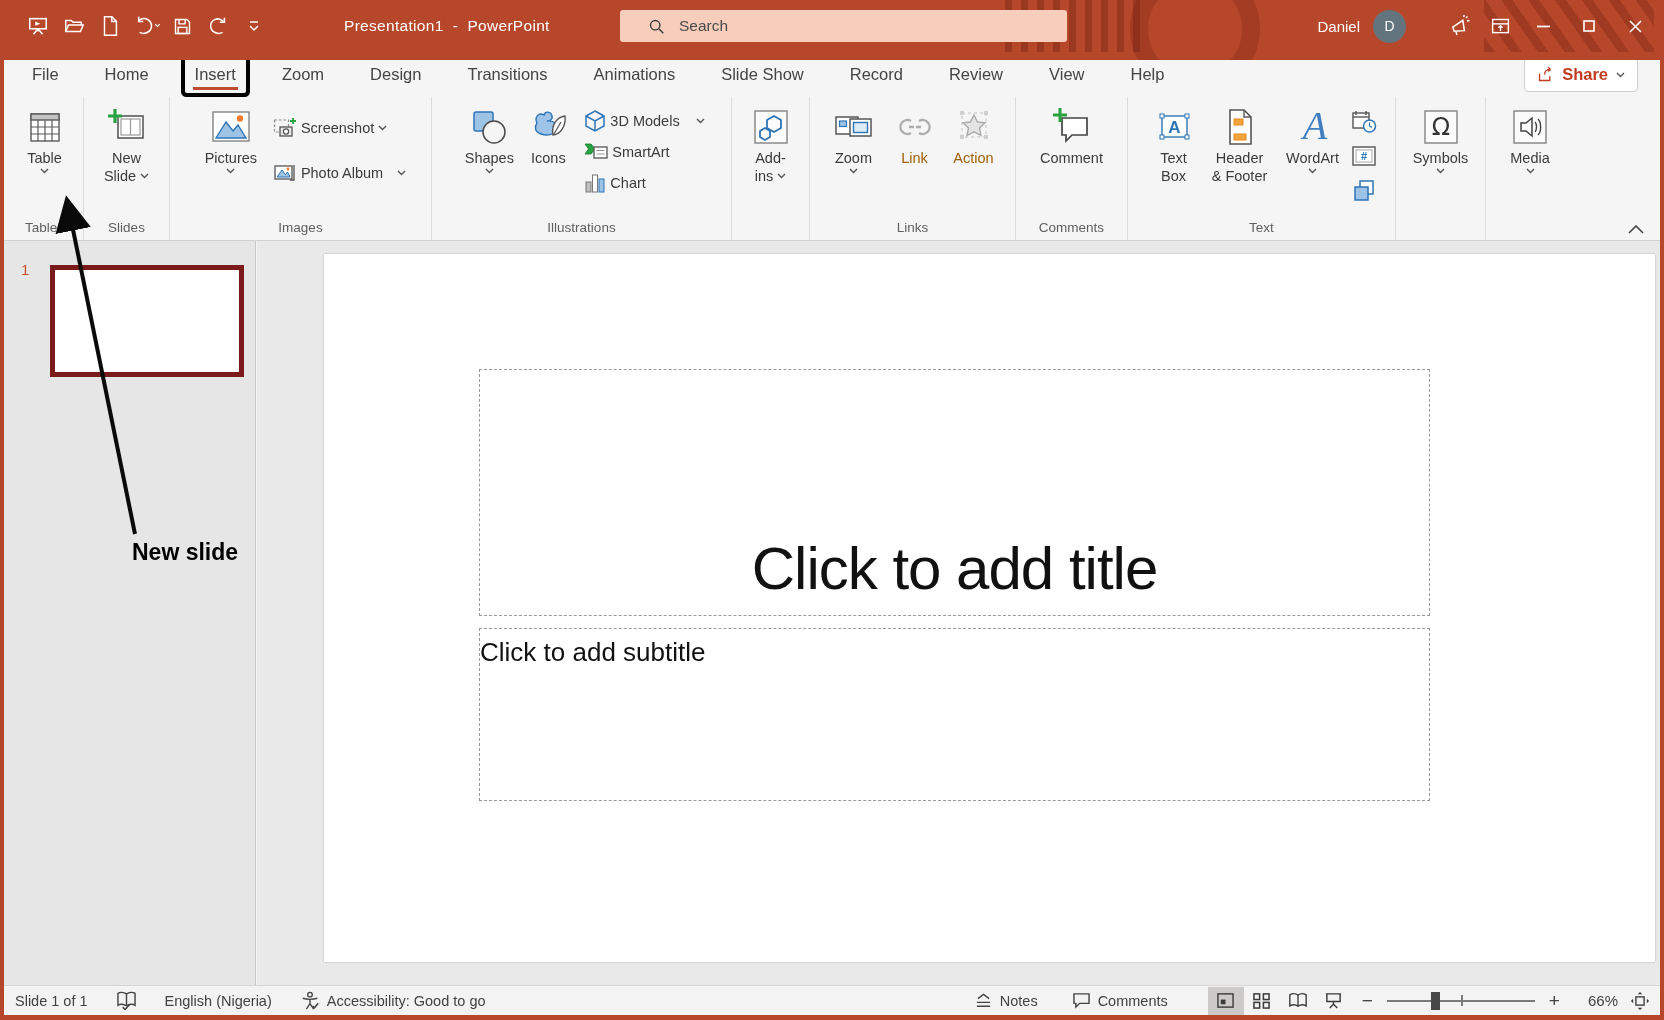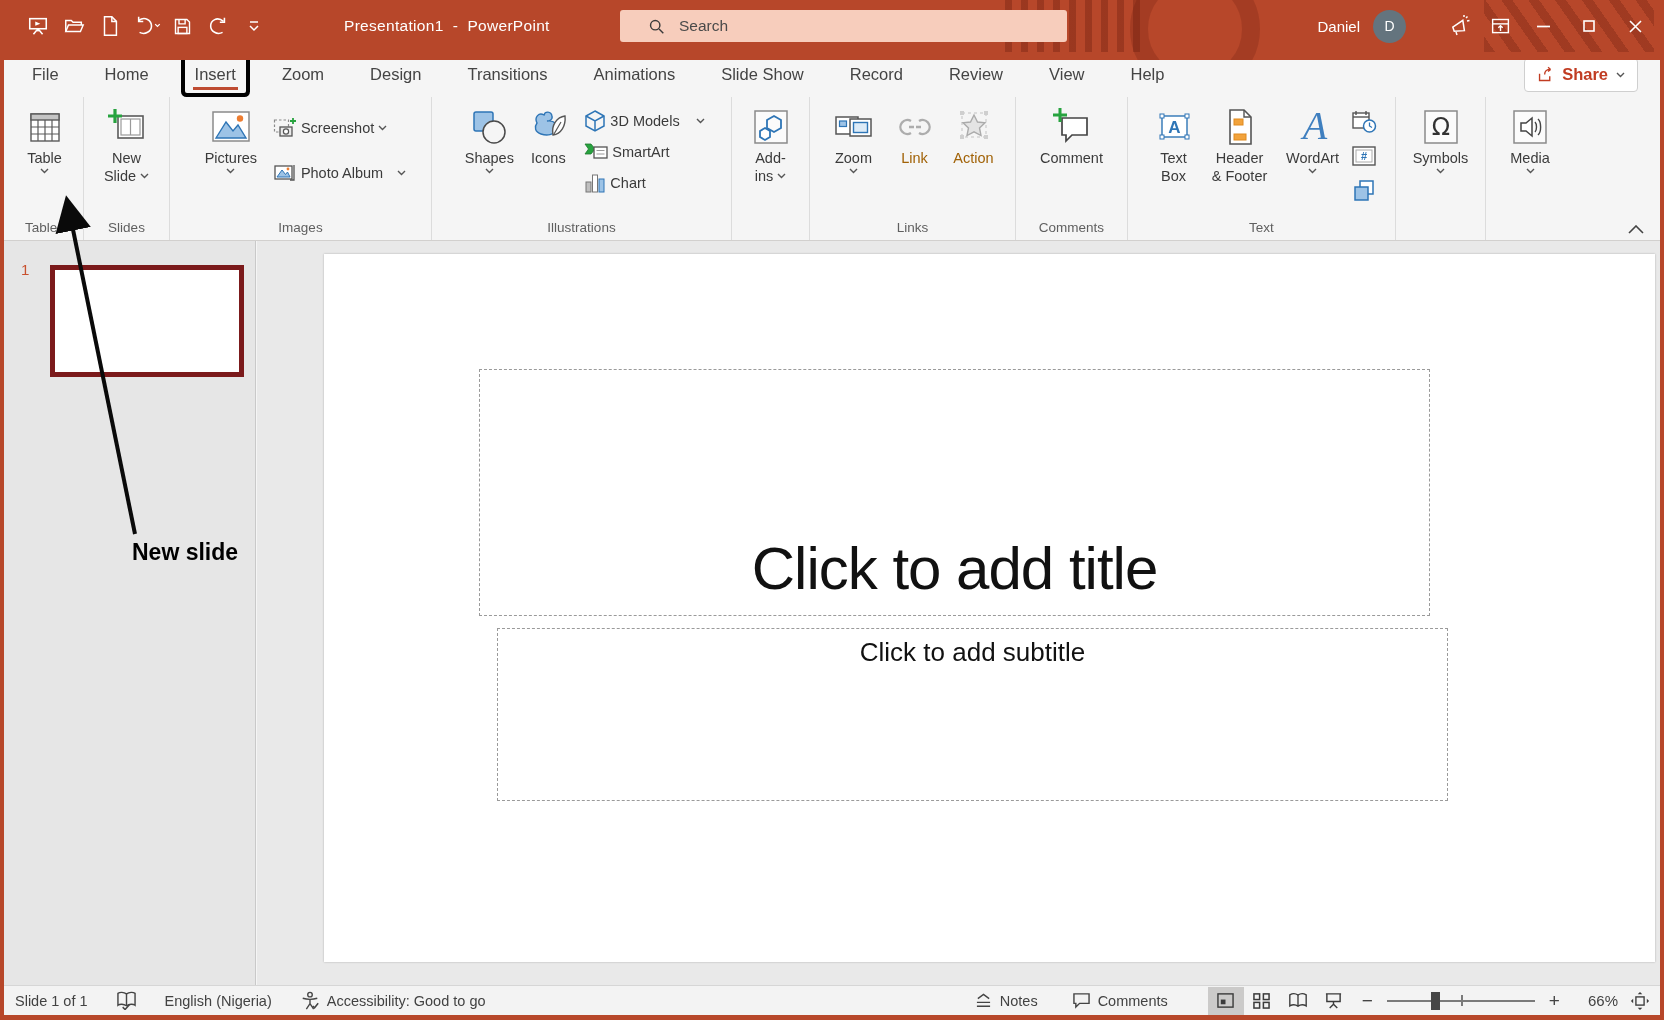--- a/index.html
+++ b/index.html
@@ -78,22 +78,22 @@
   .slide-num { position:absolute; left:17px; top:20px; font-size:15px; color:#C8502E; }
   .thumb { position:absolute; left:46px; top:24px; width:194px; height:112px; background:#fff;
     border:5px solid #7B1A1B; }
   .canvas { position:absolute; left:253px; right:0; top:0; bottom:0; background:#E9E9E9; }
   .slide { position:absolute; left:67px; top:13px; width:1331px; height:708px; background:#fff;
     box-shadow:0 0 2px rgba(0,0,0,.25); }
   .ph { position:absolute; border:1.5px dashed #9a9a9a; }
   .ph-title { left:155px; top:115px; width:951px; height:247px; display:flex;
     align-items:flex-end; justify-content:center; padding-bottom:12px; }
   .ph-title .ph-text { font-size:60px; color:#111; letter-spacing:-1px; font-weight:normal; }
-  .ph-subtitle { left:173px; top:374px; width:951px; height:173px; display:flex;
-    align-items:flex-start; justify-content:center; padding-top:8px; }
+  .ph-subtitle { left:155px; top:374px; width:951px; height:173px; display:flex;
+    align-items:flex-start; padding-top:8px; }
   .ph-subtitle .ph-text { font-size:26px; color:#111; }
 
   
   .anno-arrow { position:absolute; inset:0; z-index:60; pointer-events:none; }
   .anno-label { position:absolute; left:132px; top:539px; font-size:23px; font-weight:bold;
     color:#000; z-index:60; }
 
   
   .statusbar { position:absolute; left:0; right:0; bottom:5px; height:30px; background:#F3F3F3;
     border-top:1px solid #D6D6D6; display:flex; align-items:center; font-size:14.5px;

